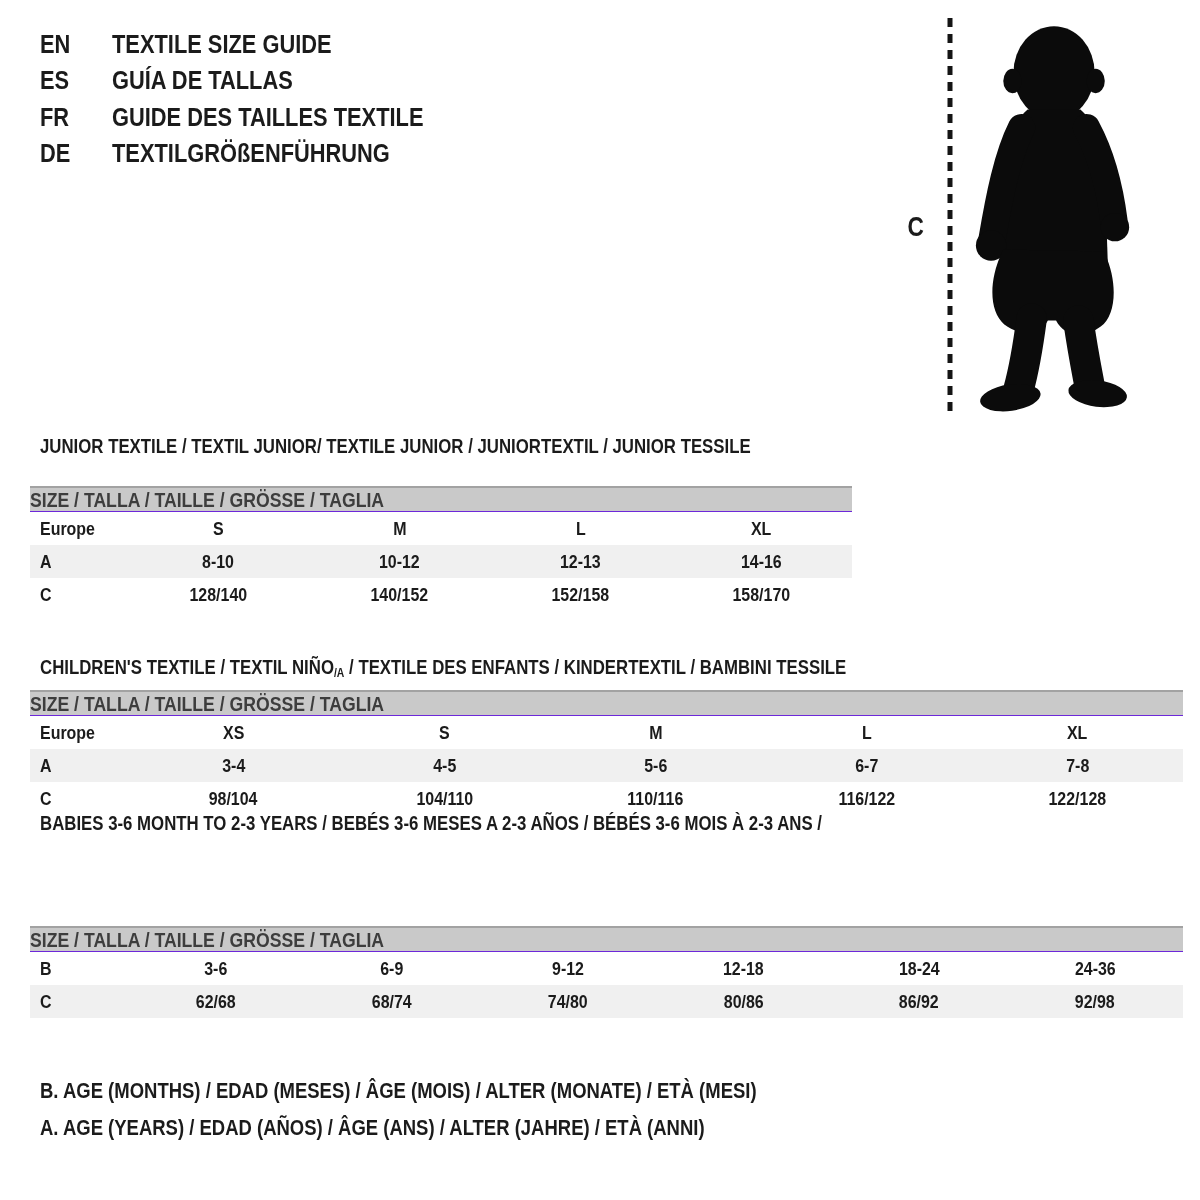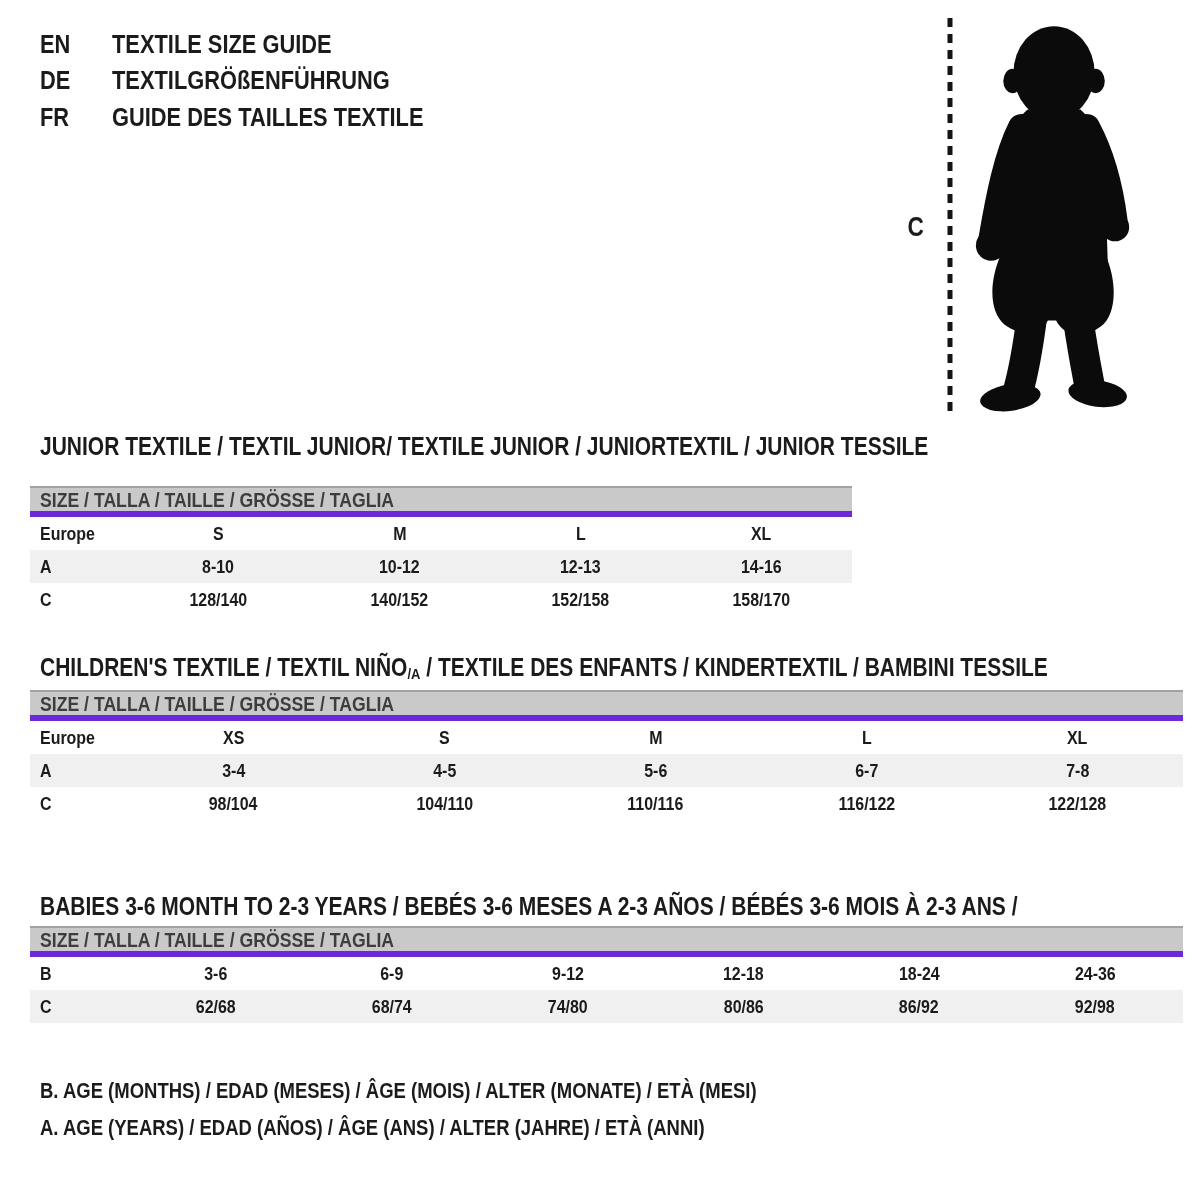--- a/index.html
+++ b/index.html
@@ -18,30 +18,30 @@
   
   .langs{position:absolute;left:40px;top:26px;}
   .lang-row{display:flex;align-items:center;height:36.5px;font-size:26px;letter-spacing:0;}
   .lang-code{width:72px;}
 
   
   .measure-label{position:absolute;left:906px;top:212px;font-size:27px;}
   svg{position:absolute;display:block;}
 
   
-  .sec-title{position:absolute;left:40px;font-size:25px;line-height:26px;}
+  .sec-title{position:absolute;left:40px;font-size:20px;line-height:26px;}
   .sec-title .line{height:36px;display:flex;align-items:center;}
   .sub{font-size:0.62em;vertical-align:-0.22em;}
 
   
   .tbl{position:absolute;}
   .size-header{
     height:23px;line-height:23px;background:#c9c9c9;
-    border-top:2px solid #a2a2a2;border-bottom:6px solid #6d28d9;
-    padding-left:10px;font-size:21px;color:#3d3d3d;
+    border-top:2px solid #a2a2a2;border-bottom:1px solid #6d28d9;
+    padding-left:0;font-size:21px;color:#3d3d3d;
   }
   .row{display:flex;align-items:center;height:33px;font-size:19px;}
   .row.shaded{background:#f0f0f0;}
   .lbl{width:98px;padding-left:10px;box-sizing:border-box;}
   .val{flex:1;text-align:center;}
 
   
   .legend{position:absolute;left:40px;top:1072px;}
   .legend-line{height:37px;display:flex;align-items:center;font-size:22px;}
 </style>
@@ -49,26 +49,30 @@
 <body>
 
 <div class="canvas">
 
   <div class="langs">
     <div class="lang-row">
       <span class="lang-code"><span class="t tl">EN</span></span>
       <span class="t tl">TEXTILE SIZE GUIDE</span>
     </div>
     <div class="lang-row">
-      <span class="lang-code"><span class="t tl">DE</span></span>
-      <span class="t tl">TEXTILGRÖßENFÜHRUNG</span>
+      <span class="lang-code"><span class="t tl">ES</span></span>
+      <span class="t tl">GUÍA DE TALLAS</span>
     </div>
     <div class="lang-row">
       <span class="lang-code"><span class="t tl">FR</span></span>
       <span class="t tl">GUIDE DES TAILLES TEXTILE</span>
+    </div>
+    <div class="lang-row">
+      <span class="lang-code"><span class="t tl">DE</span></span>
+      <span class="t tl">TEXTILGRÖßENFÜHRUNG</span>
     </div>
   </div>
 
   <div class="measure-label"><span class="t">C</span></div>
 
   <svg style="left:946px;top:16px;" width="8" height="404" viewBox="0 0 8 404">
     <line x1="4" y1="2" x2="4" y2="402" stroke="#141414" stroke-width="5" stroke-dasharray="9 7"></line>
   </svg>
 
   <svg style="left:958px;top:14px;" width="188" height="406" viewBox="0 0 180 400">
@@ -145,21 +149,21 @@
     <div class="row">
       <div class="lbl"><span class="t tl">C</span></div>
       <div class="val"><span class="t">98/104</span></div>
       <div class="val"><span class="t">104/110</span></div>
       <div class="val"><span class="t">110/116</span></div>
       <div class="val"><span class="t">116/122</span></div>
       <div class="val"><span class="t">122/128</span></div>
     </div>
   </div>
 
-  <div class="sec-title" style="top:888px;">
+  <div class="sec-title" style="top:805px;">
     <div class="line">
         <span class="t tl">BABIES 3-6 MONTH TO 2-3 YEARS / BEBÉS 3-6 MESES A 2-3 AÑOS / BÉBÉS 3-6 MOIS À 2-3 ANS /</span>
       </div>
   </div>
   <div class="tbl" style="left:30px;top:926px;width:1153px;">
     <div class="size-header">
       <span class="t tl">SIZE / TALLA / TAILLE / GRÖSSE / TAGLIA</span>
     </div>
     <div class="row">
       <div class="lbl"><span class="t tl">B</span></div>

